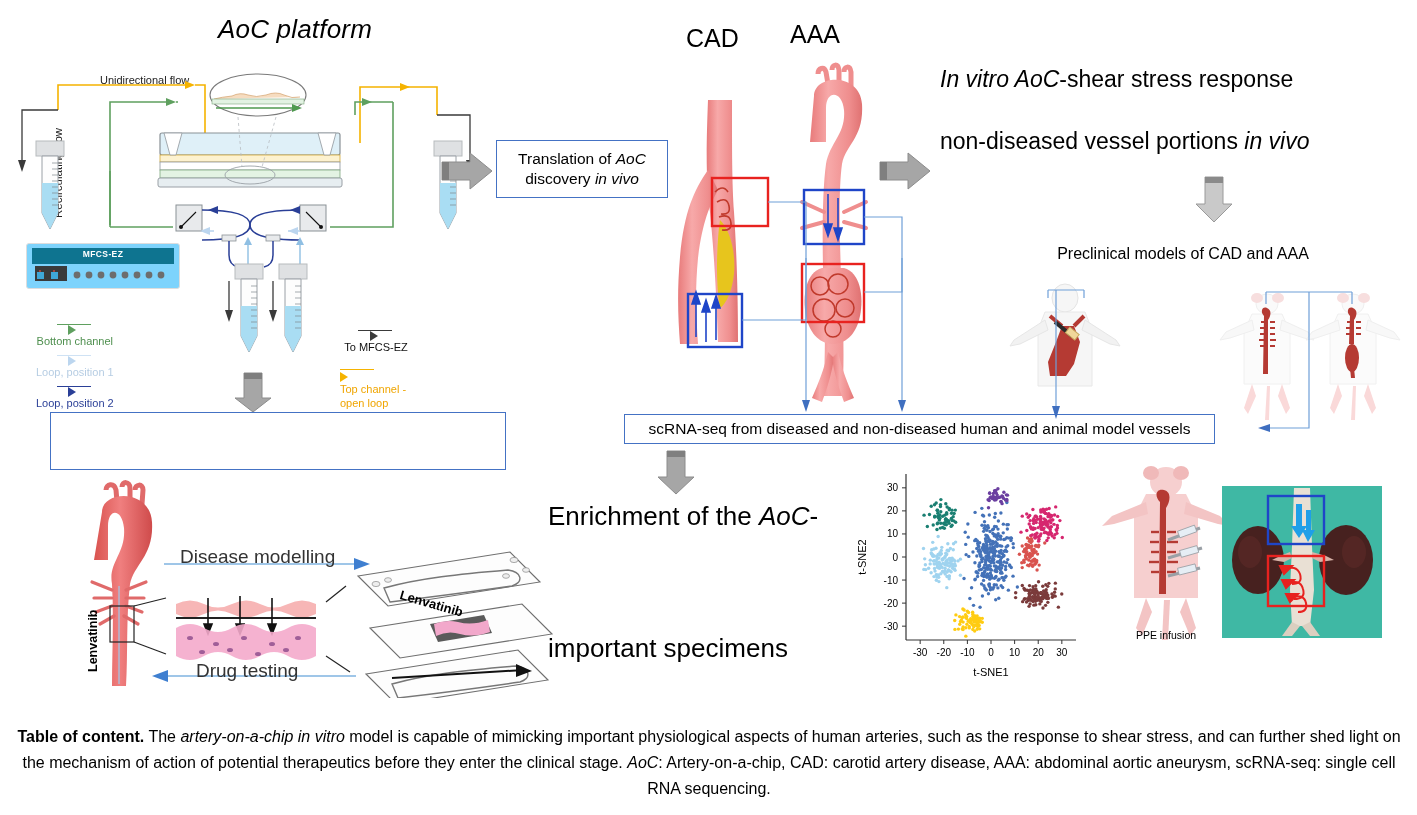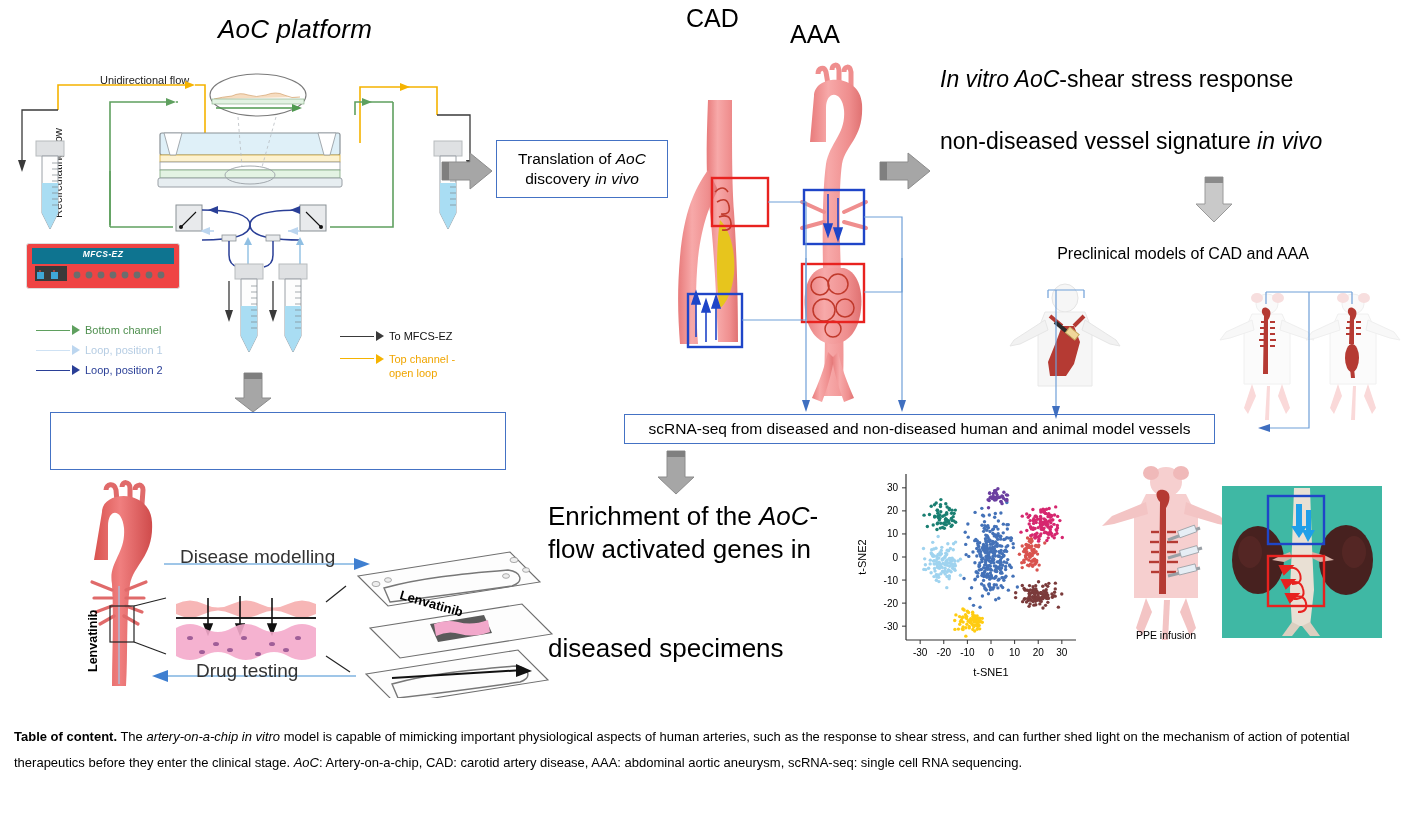--- a/index.html
+++ b/index.html
@@ -17,21 +17,21 @@
   }
   .abs { position: absolute; }
 
   
   .ttl-aoc {
     left: 130px; top: 14px; width: 330px;
     font-size: 26px; text-align: center; letter-spacing: .2px;
   }
   .ttl-aoc i { font-style: italic; }
 
-  .lbl-cad { left: 686px; top: 4px; font-size: 25px; }
+  .lbl-cad { left: 686px; top: 24px; font-size: 25px; }
   .lbl-aaa { left: 790px; top: 20px; font-size: 25px; }
 
   .para-right {
     left: 940px; top: 64px; width: 470px;
     font-size: 23px; line-height: 31px;
   }
   .para-right i { font-style: italic; }
 
   .preclin {
     left: 1018px; top: 245px; width: 330px;
@@ -64,42 +64,42 @@
     left: 624px; top: 414px; width: 591px; height: 30px;
     font-size: 15.5px;
   }
   .box i { font-style: italic; }
 
   
   .garrow { }
   
   .caption {
     left: 14px; top: 724px; width: 1390px;
-    font-size: 13px; line-height: 26px; text-align: left;
+    font-size: 16px; line-height: 26px; text-align: center;
   }
   .caption b { font-weight: bold; }
   .caption i { font-style: italic; }
 
   
   .unidir { left: 100px; top: 74px; font-size: 11px; color: #222; }
   .recirc {
     left: 52px; top: 118px; font-size: 11.5px; color: #222;
     transform: rotate(-90deg); transform-origin: left top;
     white-space: nowrap;
   }
-  .legend-row { display: flex; align-items: center; font-size: 11px; white-space: nowrap;}
+  .legend-row { display: flex; align-items: center; font-size: 11px; white-space: nowrap; flex-direction: column;}
   .legend-line { width: 34px; height: 0; border-top: 1.6px solid; margin-right: 2px;}
   .legend-tri {
     width: 0;height: 0;border-top:5px solid transparent;border-bottom:5px solid transparent;
     margin-right: 5px;
   }
 
   .mfcs-box {
     left: 26px; top: 243px; width: 152px; height: 44px;
-    background: #ef4444; border: 1px solid #ddd; border-radius: 3px; font-style: italic;
+    background: #7dd3fc; border: 1px solid #ddd; border-radius: 3px;
   }
   .mfcs-screen {
     left: 5px; top: 4px; width: 142px; height: 16px; background: #0e7490;
   }
   .mfcs-txt {
     left: 0; top: 1px; width: 142px; text-align: center;
     font-size: 8.5px; color:#fff; letter-spacing:.4px; font-weight: bold;
   }
   .mfcs-dark { left: 8px; top: 22px; width: 32px; height: 15px; background:#3a3a3a;}
   .dis-mod, .drug-test { font-size: 19px; color:#333; }
@@ -356,31 +356,31 @@
   </div>
 </div>
 
 <div class="abs box box-scrna">
   <span>scRNA-seq from diseased and non-diseased human and animal model vessels</span>
 </div>
 
 <div class="abs para-right">
   <i>In vitro AoC</i><span>-shear stress response</span><br>
   <br>
-  <span>non-diseased vessel signature </span><i>in vivo</i>
+  <span>non-diseased vessel portions </span><i>in vivo</i>
 </div>
 
 <div class="abs preclin">Preclinical models of CAD and AAA</div>
 
 <div class="abs para-enrich">
   <span>Enrichment of the </span><i>AoC</i><span>-</span><br>
-  <span>flow activated genes in</span><br>
   <br>
   <br>
-  <span>diseased specimens</span>
+  <br>
+  <span>important specimens</span>
 </div>
 
 <svg class="abs" style="left:620px;top:52px;width:300px;height:370px;" viewBox="0 0 300 370">
   <defs>
     <linearGradient id="vg" x1="0" y1="0" x2="1" y2="0">
       <stop offset="0%" stop-color="#e87b7b"></stop>
       <stop offset="35%" stop-color="#f7a9a9"></stop>
       <stop offset="75%" stop-color="#ef8e8e"></stop>
       <stop offset="100%" stop-color="#e07272"></stop>
     </linearGradient>

